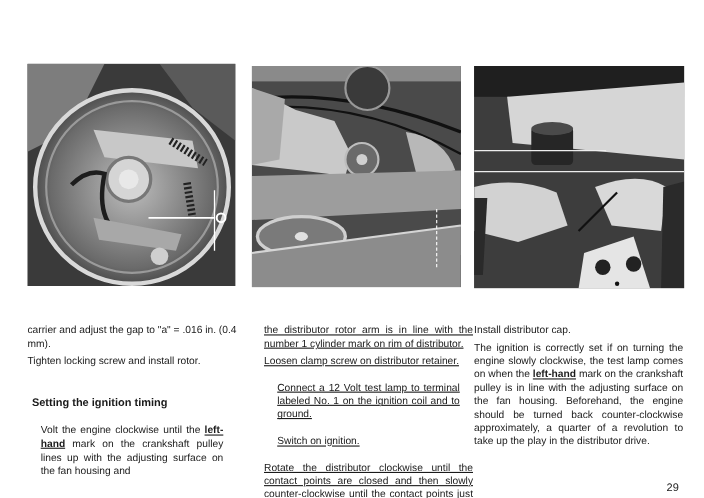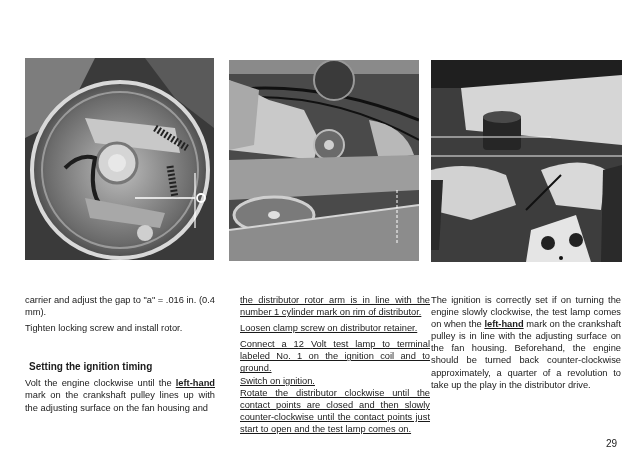--- a/index.html
+++ b/index.html
@@ -8,21 +8,21 @@
   .photo { position:absolute; overflow:hidden; background:#555; }
   .photo svg { display:block; width:100%; height:100%; }
   #photo-1 { left:25px; top:58px; width:189px; height:202px; }
   #photo-2 { left:229px; top:60px; width:190px; height:201px; }
   #photo-3 { left:431px; top:60px; width:191px; height:202px; }
   .col { position:absolute; top:294px; font-size:9.3px; line-height:12.1px; text-align:justify; }
   #col-1 { left:25px; width:190px; }
   #col-2 { left:240px; width:190px;text-decoration:underline; }
   #col-3 { left:431px; width:190px; }
   .col p { margin:0 0 4px 0; }
-  .col p.tight { margin:0; }
+  .col p.tight { margin:12px; }
   .heading { font-weight:bold; font-size:10px; margin:27px 0 4px 4px; }
   b { font-weight:bold;text-decoration:underline; }
   .pagenum { position:absolute; left:606px; top:438px; font-size:10px; }
 </style>
 </head>
 <body>
 
 <div class="photo" id="photo-1">
   <svg viewBox="0 0 189 202">
     <defs>
@@ -103,16 +103,17 @@
 
 <div class="col" id="col-2">
   <p>the distributor rotor arm is in line with the number 1 cylinder mark on rim of distributor.</p>
   <p>Loosen clamp screw on distributor retainer.</p>
   <p class="tight">Connect a 12 Volt test lamp to terminal labeled No. 1 on the ignition coil and to ground.</p>
   <p class="tight">Switch on ignition.</p>
   <p>Rotate the distributor clockwise until the contact points are closed and then slowly counter-clockwise until the contact points just start to open and the test lamp comes on.</p>
 </div>
 
 <div class="col" id="col-3">
+  <p>Install distributor cap.</p>
   <p><span>The ignition is correctly set if on turning the engine slowly clockwise, the test lamp comes on when the </span><b>left-hand</b><span> mark on the crankshaft pulley is in line with the adjusting surface on the fan housing. Beforehand, the engine should be turned back counter-clockwise approximately, a quarter of a revolution to take up the play in the distributor drive.</span></p>
 </div>
 
 <div class="pagenum">29</div>
 
 </body></html>

